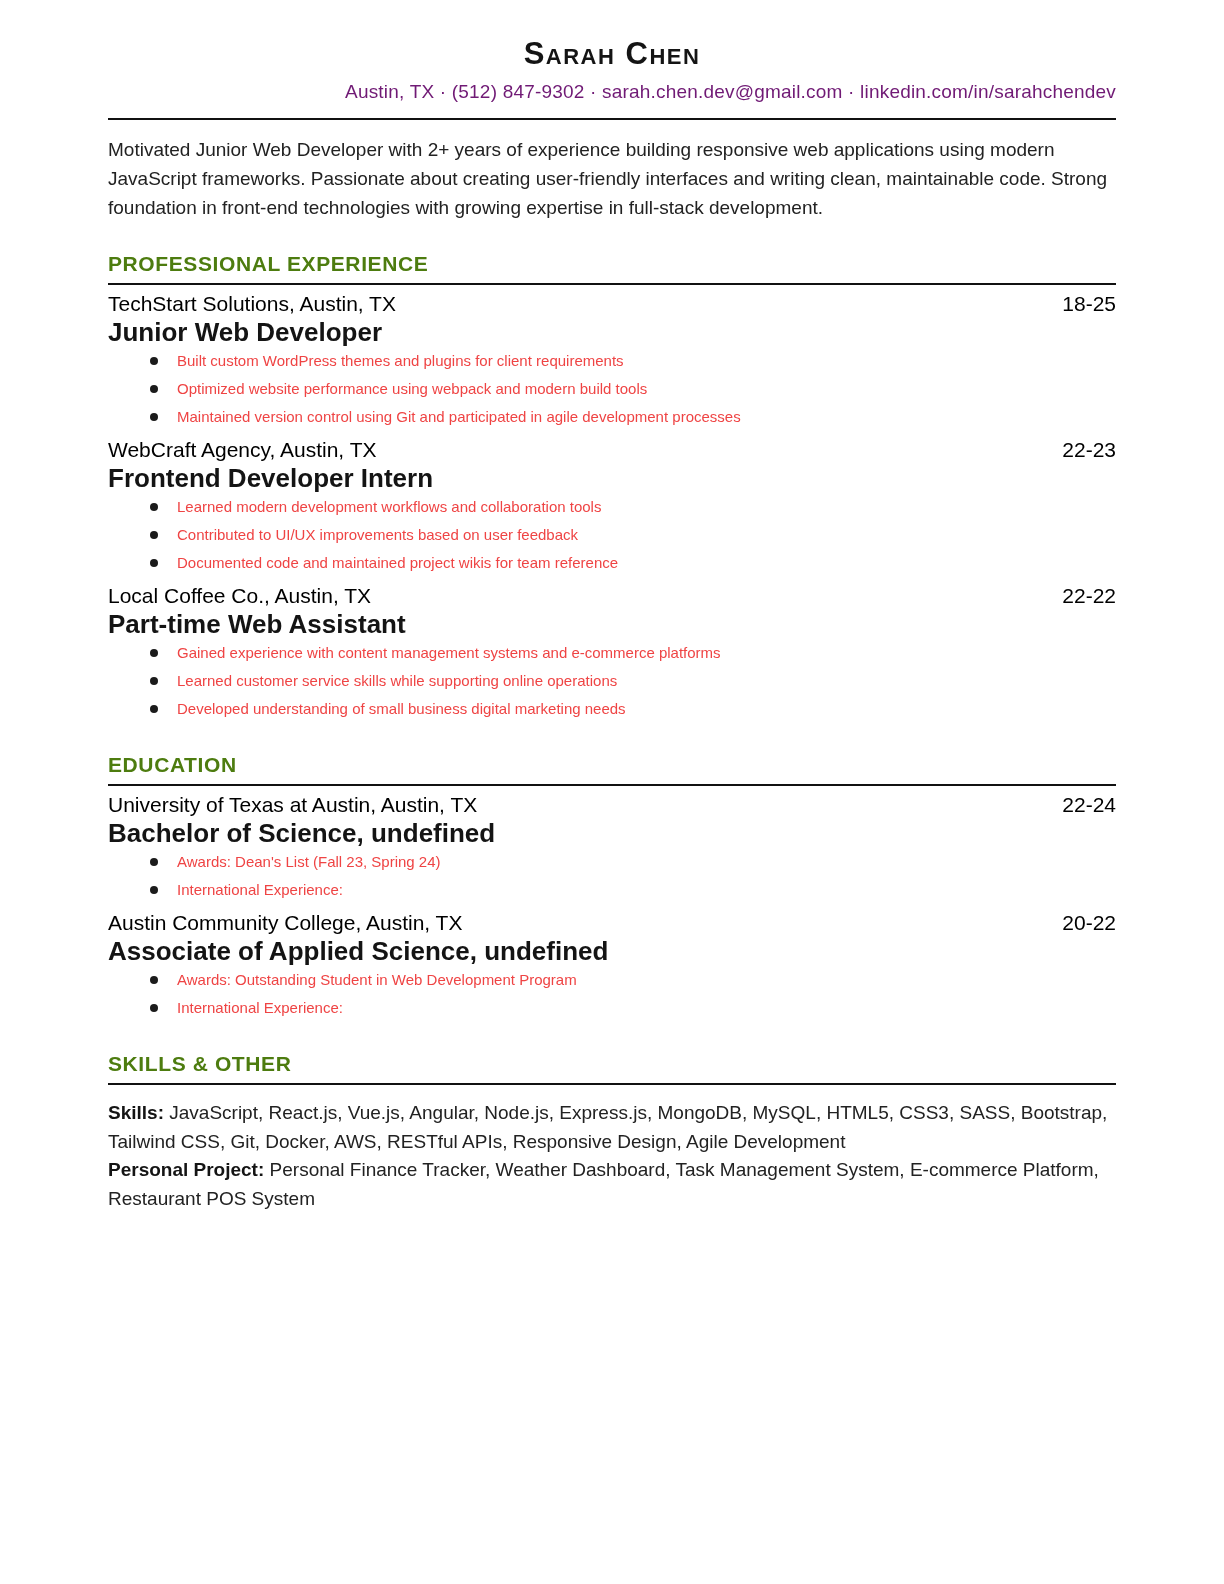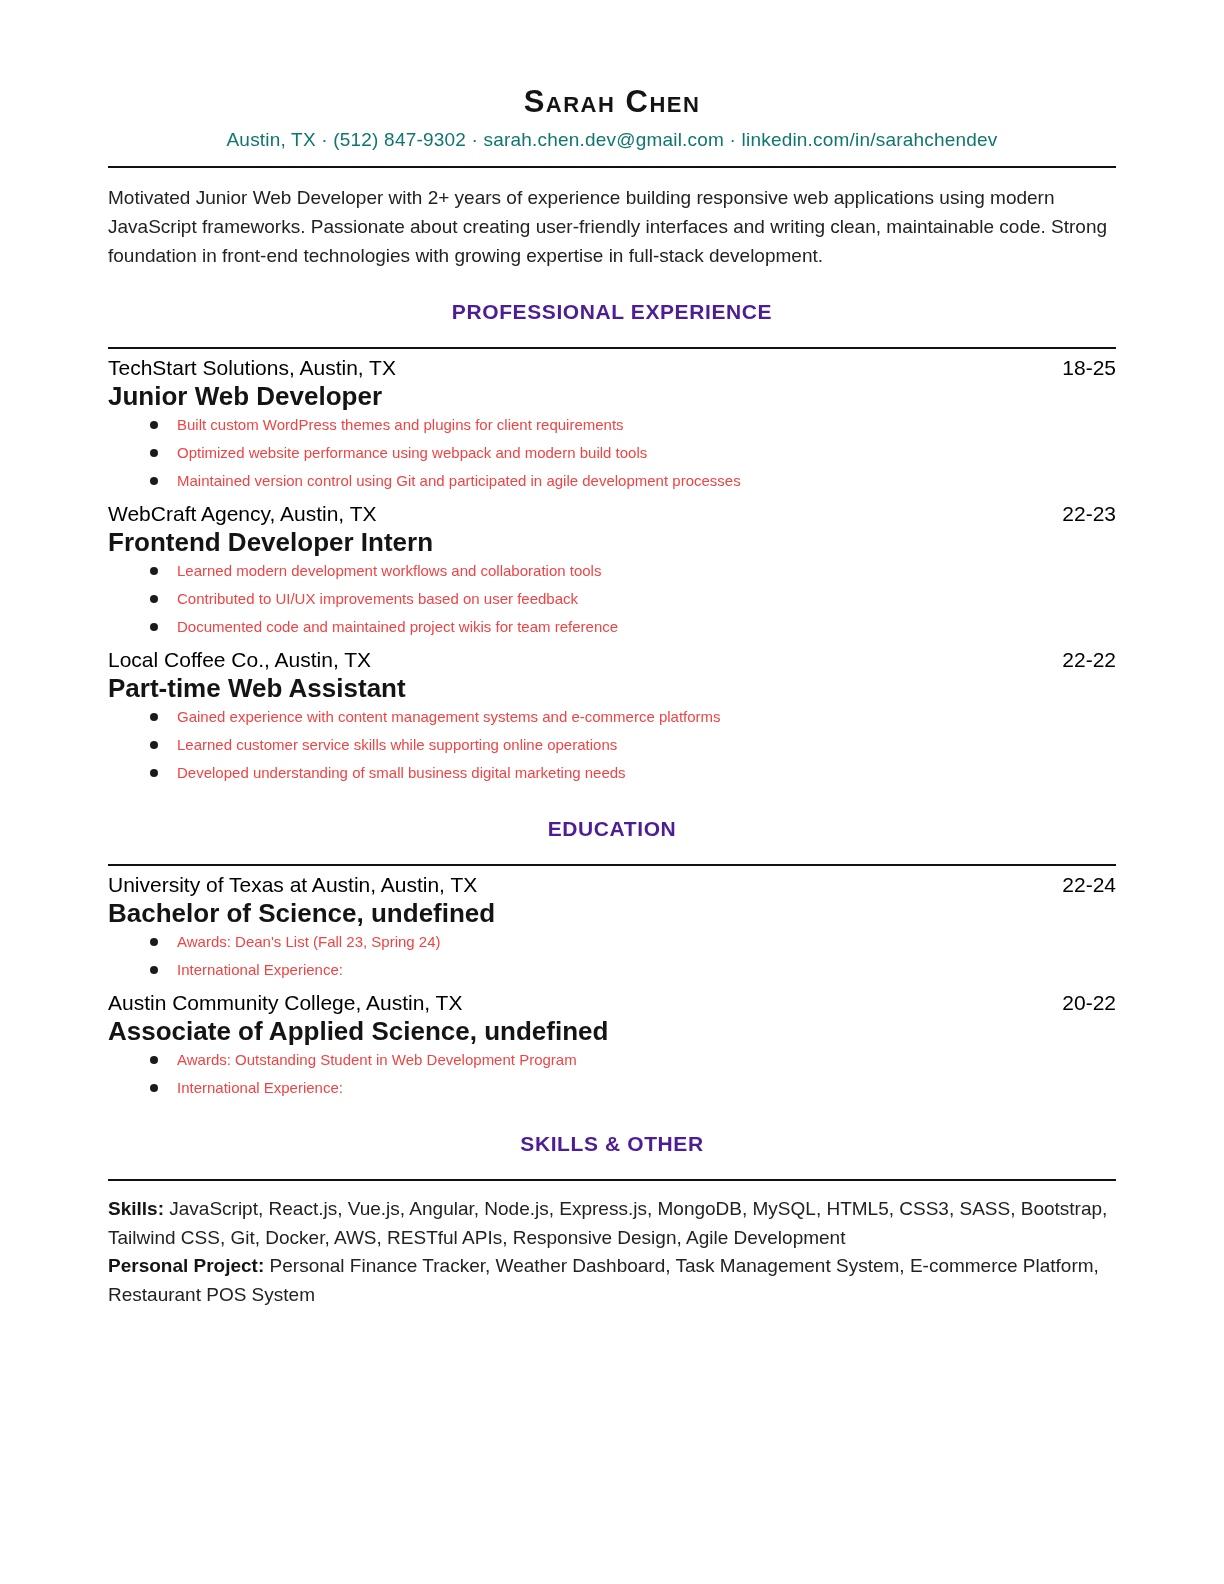--- a/index.html
+++ b/index.html
@@ -22,47 +22,47 @@
     border-bottom: 2px solid #111;
     padding-bottom: 15px;
   }
   .name {
     font-size: 31px;
     font-weight: 700;
     font-variant: small-caps;
     letter-spacing: 1.5px;
     color: #141414;
     line-height: 36px;
-    margin-top: 48px;
   }
   .contact {
     font-size: 19px;
     margin-top: 9px;
     letter-spacing: 0.2px;
-    color: #0f766e;
+    color: #701a75;
+    text-align: right;
   }
 
   
   .summary {
     margin-top: 15px;
     font-size: 19px;
     line-height: 29px;
     color: #222;
   }
 
   
   .section { margin-top: 30px; }
   .section-title {
-    text-align: center;
+    text-align: left;
     font-size: 21px;
     font-weight: 800;
     letter-spacing: 0.6px;
-    color: #4c1d95;
+    color: #4d7c0f;
     border-bottom: 2px solid #111;
-    padding-bottom: 23px;
+    padding-bottom: 7px;
   }
 
   
   .entry-head {
     display: flex;
     justify-content: space-between;
     align-items: baseline;
     font-size: 21px;
     line-height: 29px;
     margin-top: 4px;

